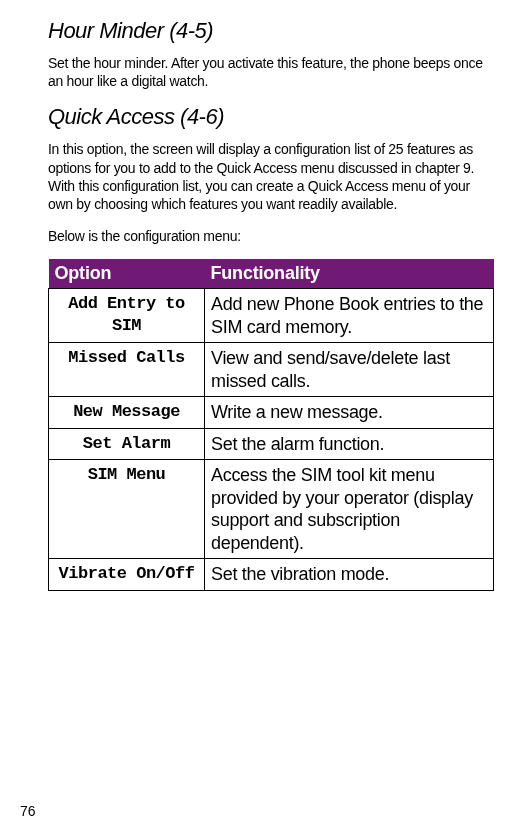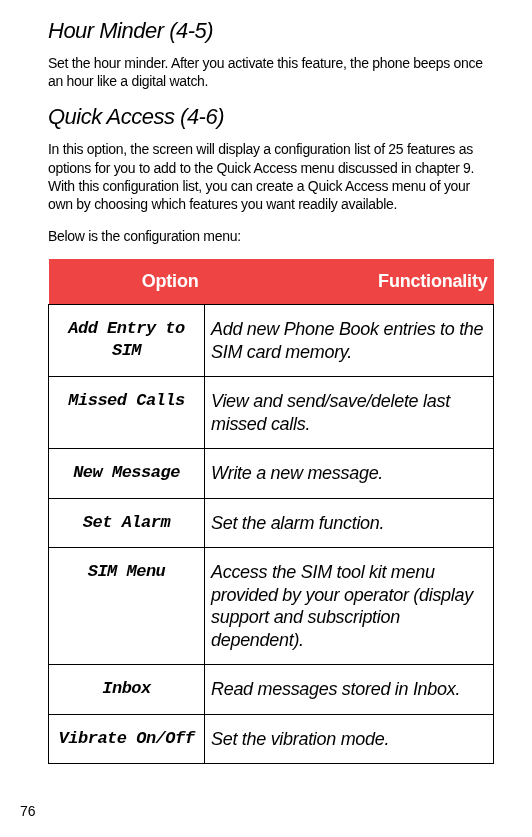--- a/index.html
+++ b/index.html
@@ -28,39 +28,38 @@
       line-height: 1.3;
       margin-bottom: 14px;
       letter-spacing: -0.3px;
     }
     .config-table {
       width: 100%;
       border-collapse: collapse;
       margin-top: 2px;
     }
     .config-table th {
-      background: #ef4444;
+      background: #701a75;
       color: #fff;
-      text-align: right;
+      text-align: left;
       font-size: 18px;
       font-weight: bold;
-      padding: 12px 6px;
+      padding: 4px 6px;
       letter-spacing: -0.2px;
     }
     .config-table th.opt-col {
       width: 156px;
     }
     .config-table td {
       border: 1px solid #000;
-      padding: 13px 6px;
+      padding: 4px 6px;
       font-size: 18px;
       vertical-align: top;
       line-height: 1.25;
       letter-spacing: -0.3px;
-      font-style: italic;
     }
     .config-table td.opt-cell {
       font-family: "Courier New", monospace;
       font-weight: bold;
       text-align: center;
       font-size: 17px;
       letter-spacing: -0.5px;
     }
     .page-number {
       position: absolute;
@@ -102,23 +101,19 @@
     </tr>
     <tr>
       <td class="opt-cell">Set Alarm</td>
       <td>Set the alarm function.</td>
     </tr>
     <tr>
       <td class="opt-cell">SIM Menu</td>
       <td>Access the SIM tool kit menu provided by your operator (display support and subscription dependent).</td>
     </tr>
     <tr>
-      <td class="opt-cell">Inbox</td>
-      <td>Read messages stored in Inbox.</td>
-    </tr>
-    <tr>
       <td class="opt-cell">Vibrate On/Off</td>
       <td>Set the vibration mode.</td>
     </tr>
   </tbody>
 </table>
 
 <div class="page-number">76</div>
 
 </body></html>

